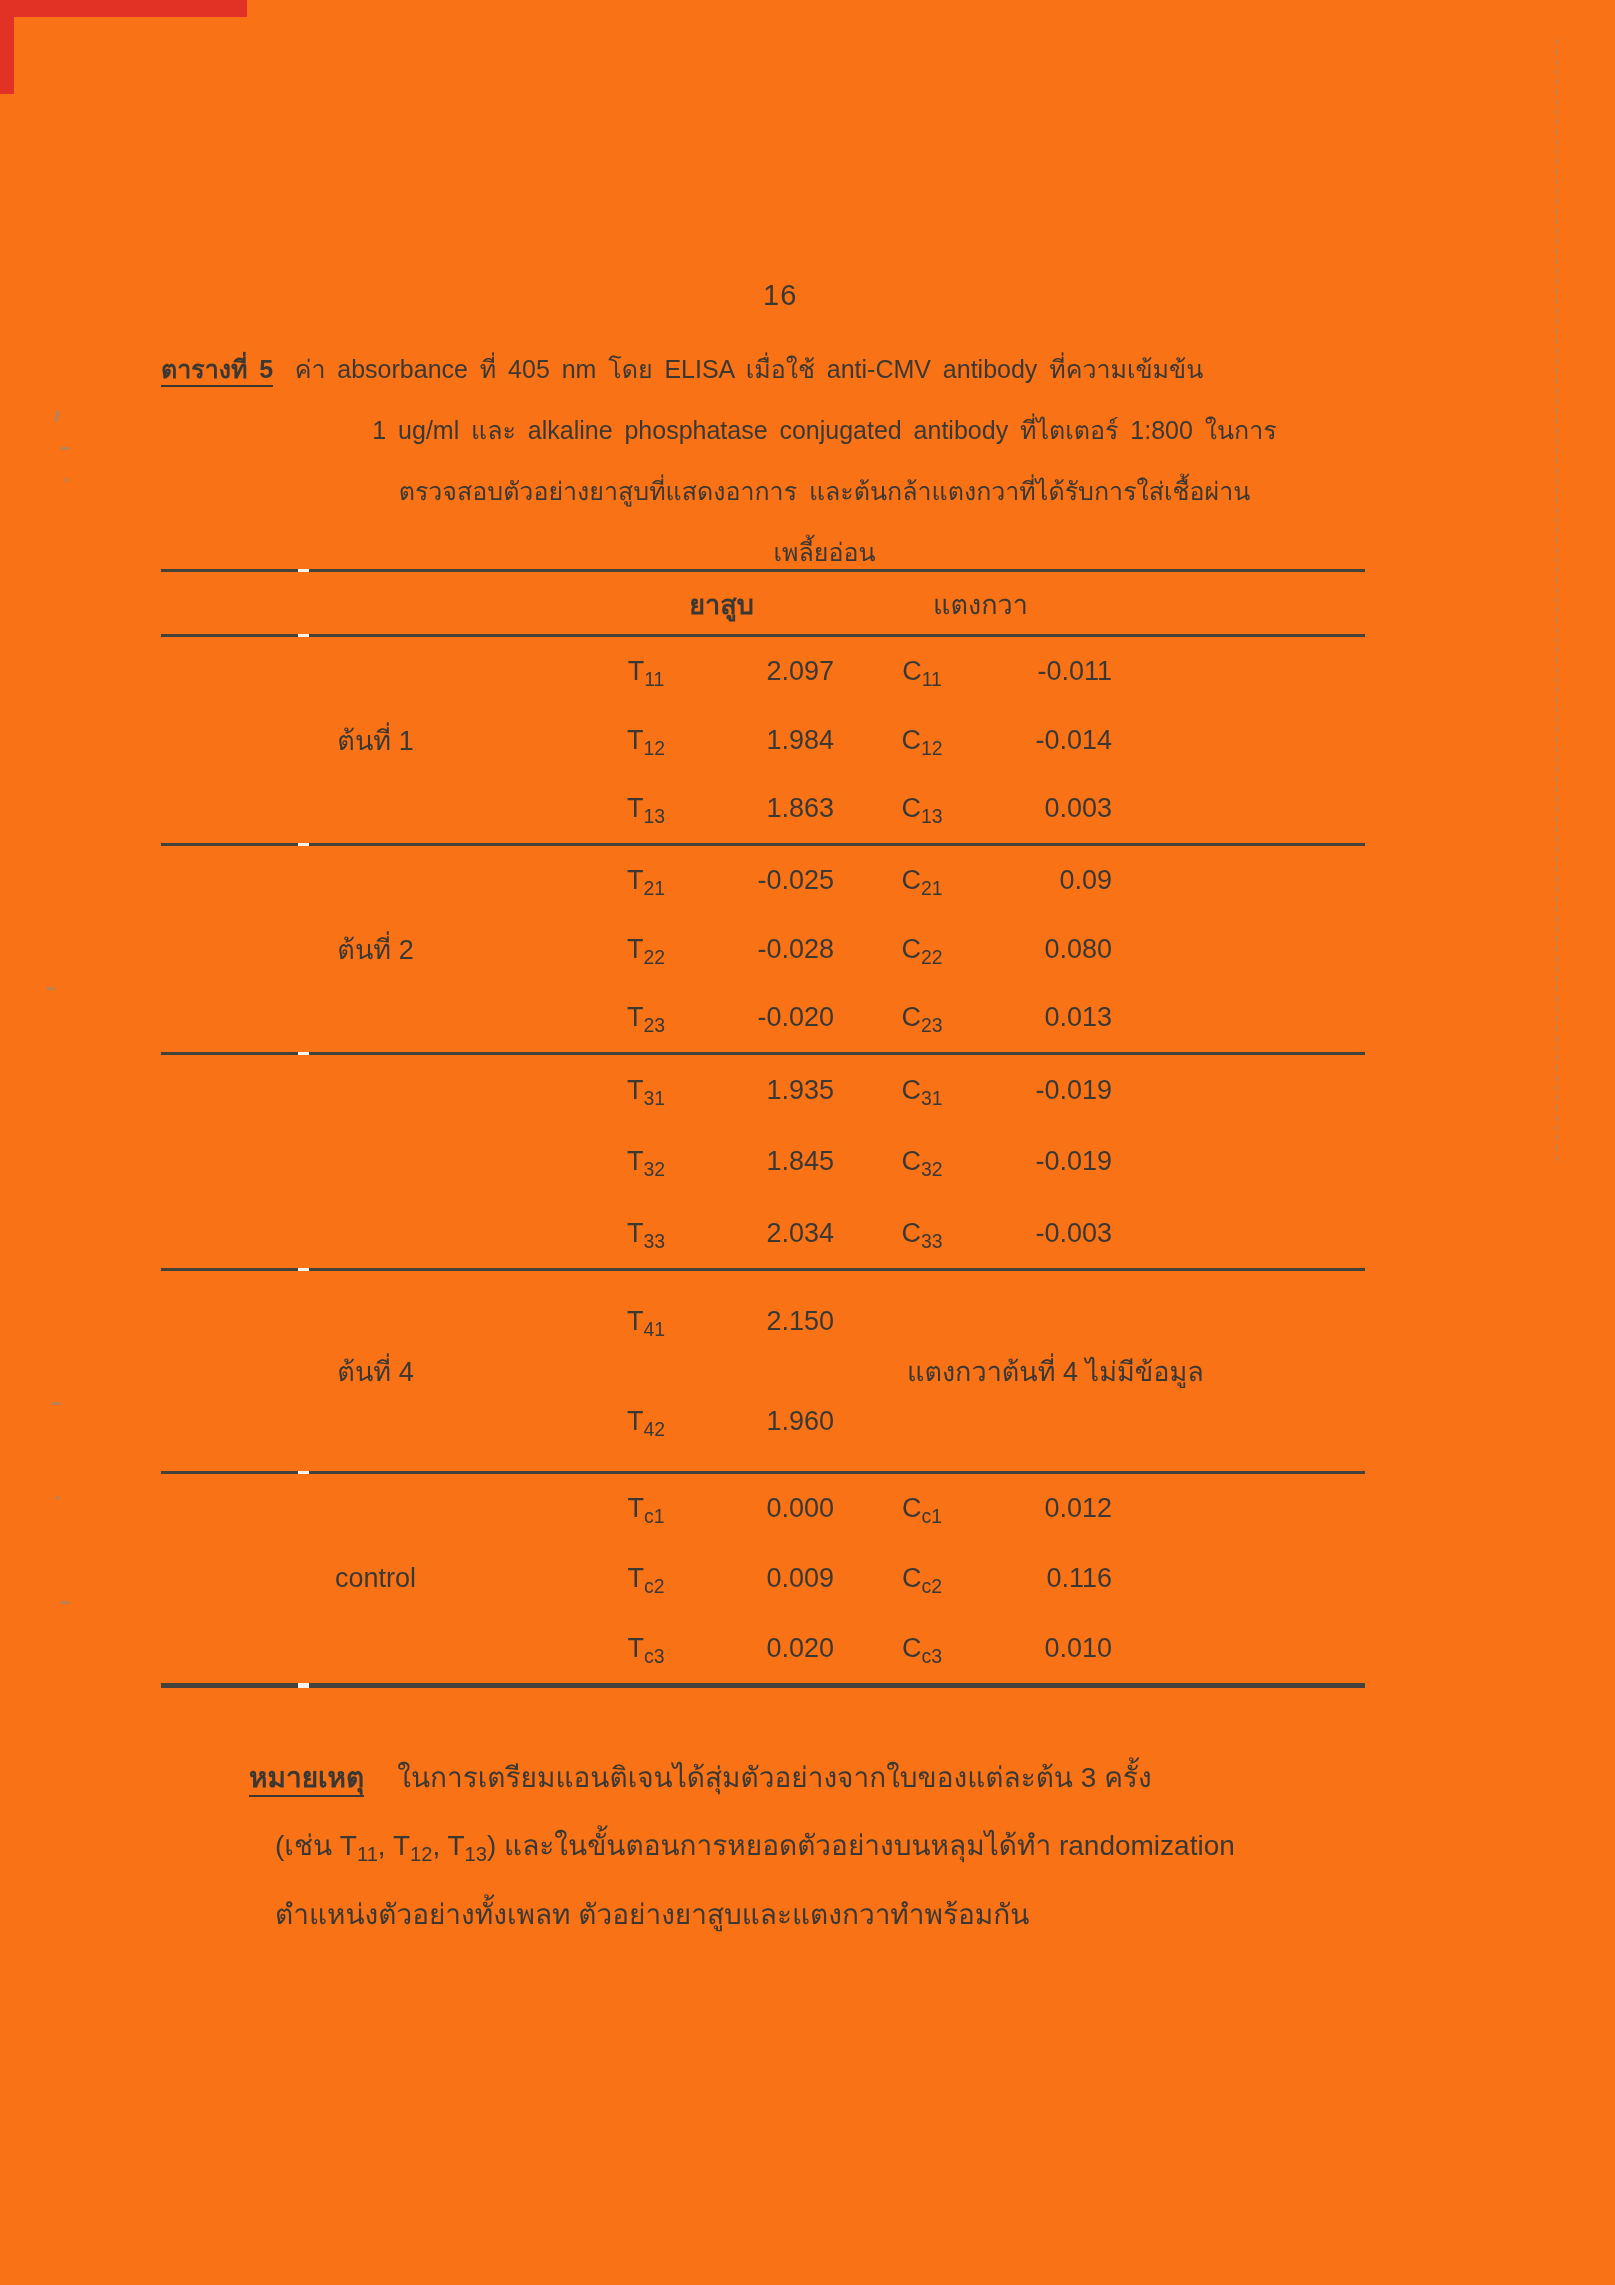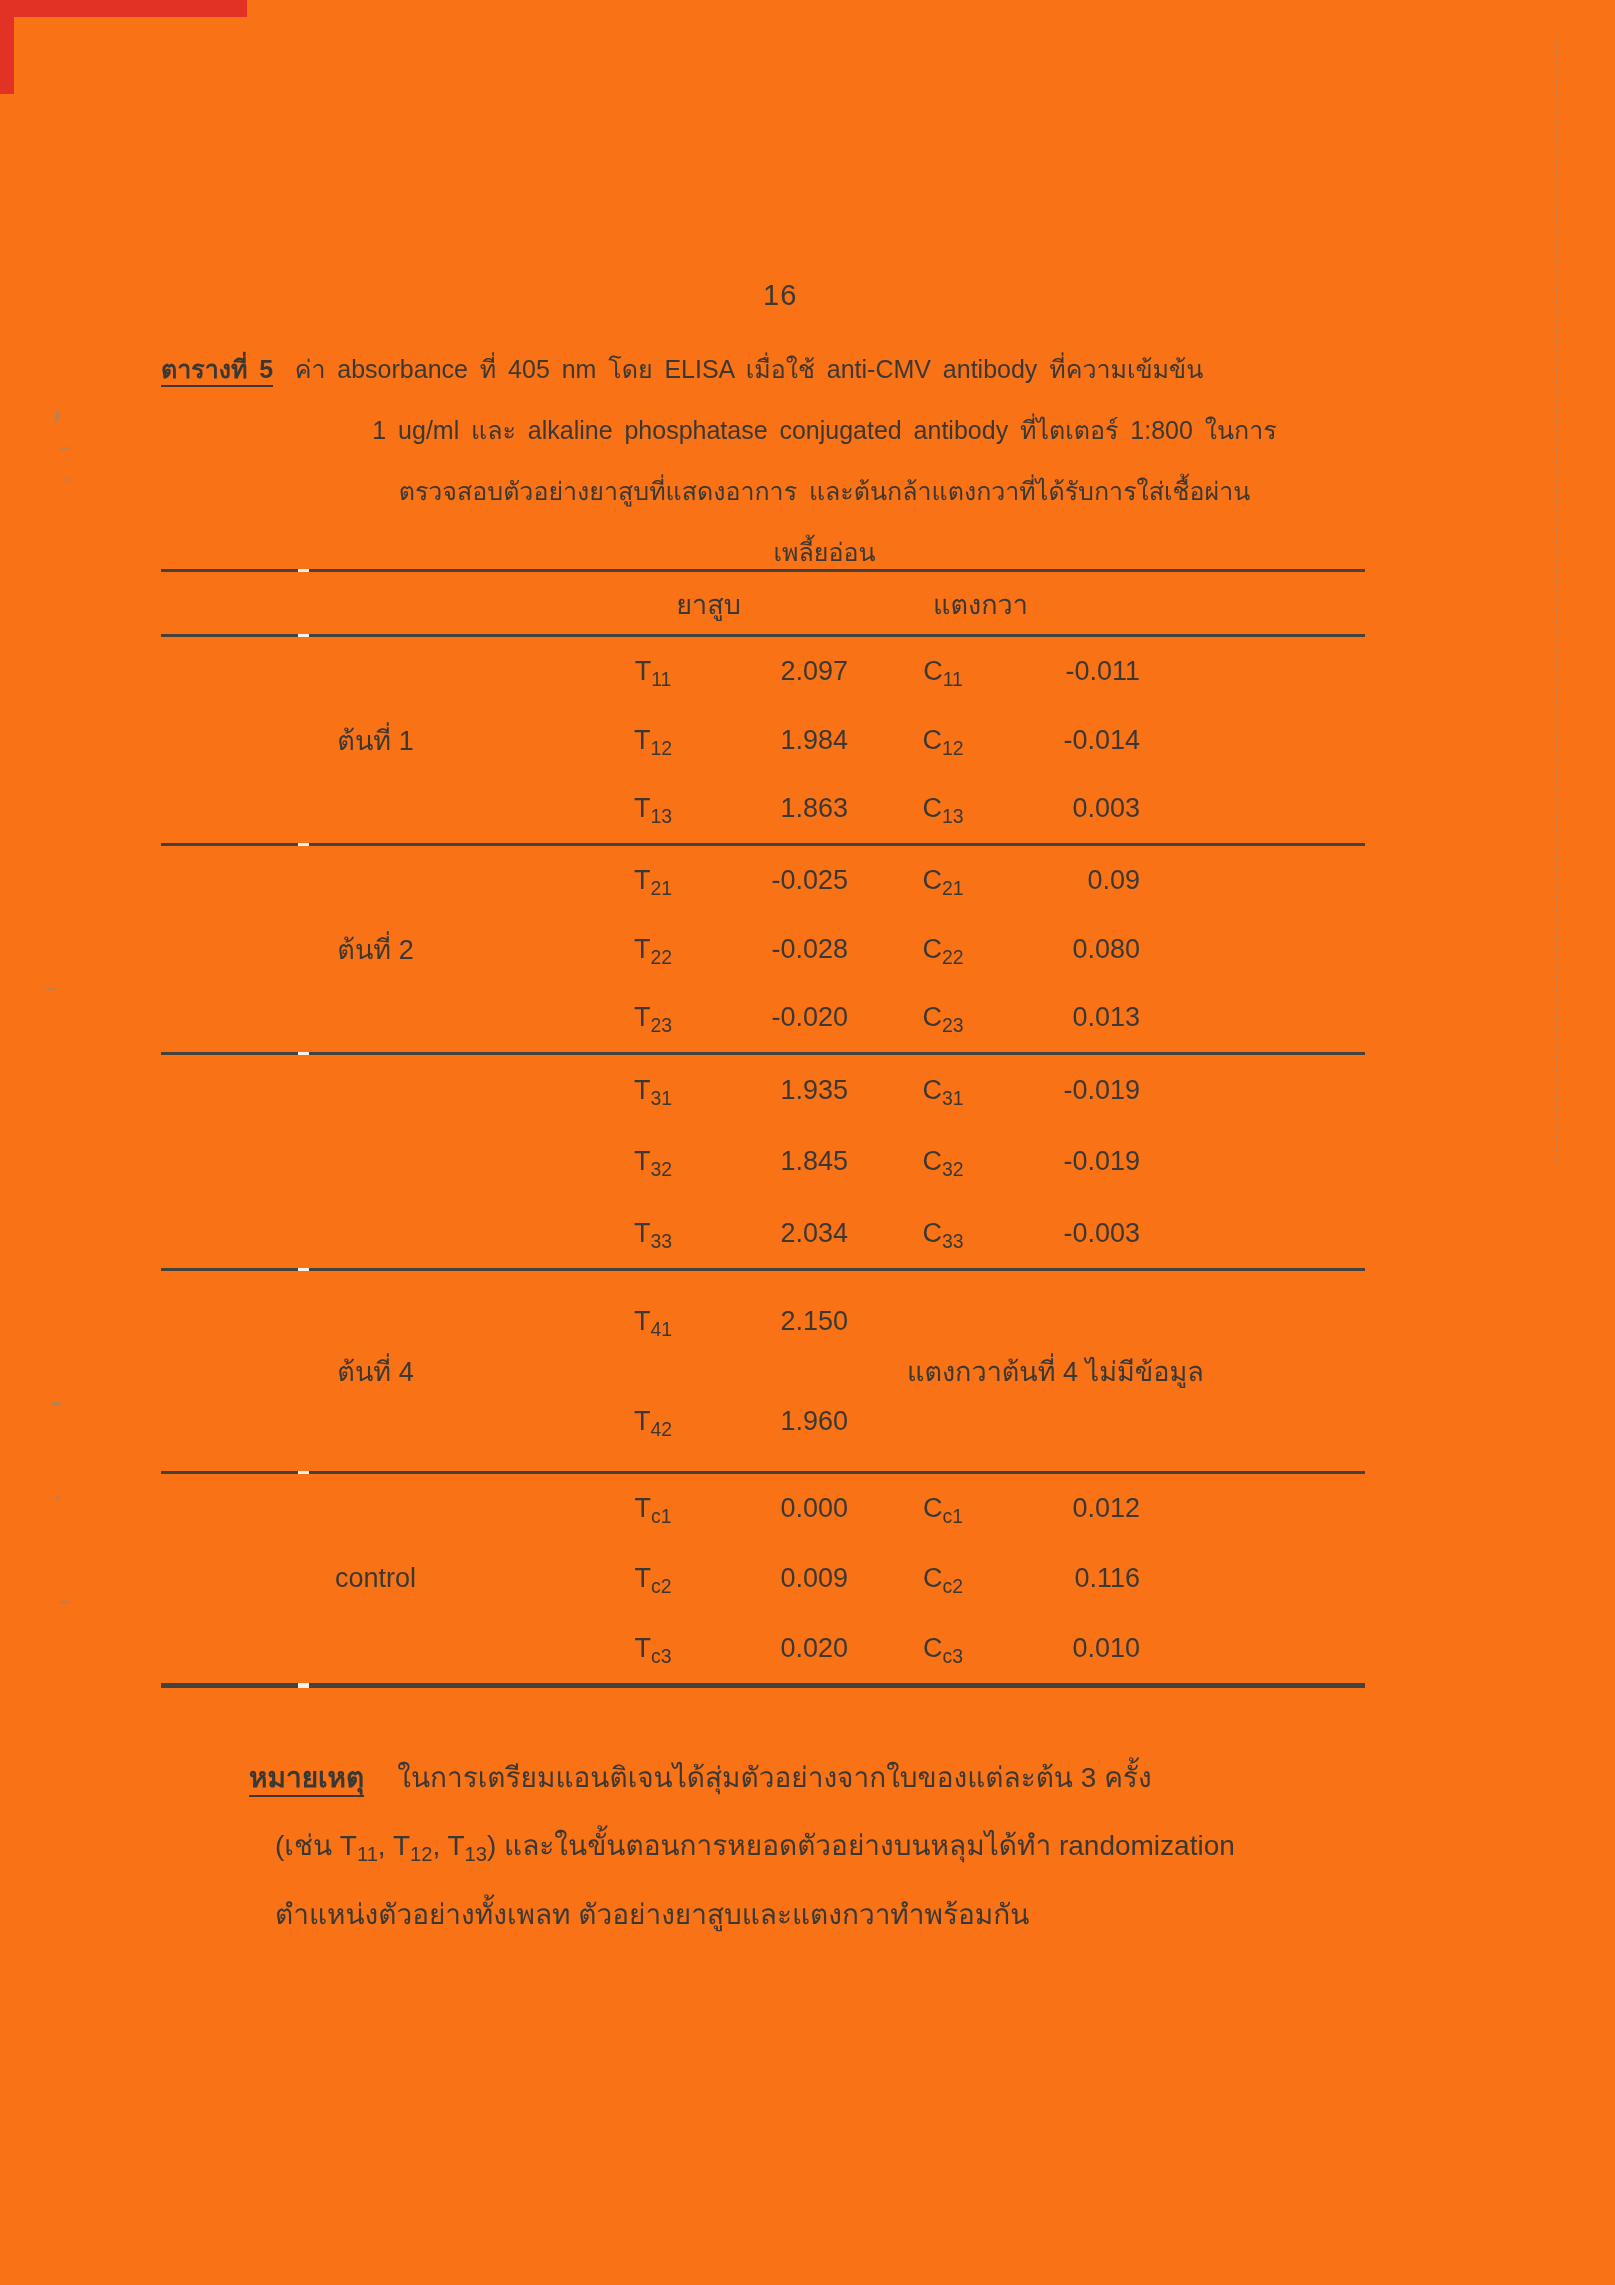--- a/index.html
+++ b/index.html
@@ -24,21 +24,21 @@
   .caption .cap-line{white-space:nowrap;}
   .caption .indent{padding-left:88px;text-align:center;}
   .cap-label{border-bottom:2.9px solid #3b3834;padding-bottom:2px;margin-right:21.5px;font-weight:bold;}
   
   .dtable{position:absolute;left:161px;top:569px;width:1204px;height:1118px;font-size:27px;}
   .rule{position:absolute;left:0;width:1204px;height:2.9px;background:#45423d;}
   .rule::after{content:"";position:absolute;left:137px;width:10.7px;top:0;bottom:0;background:#f4f1ea;}
   .rule.thick{height:4.9px;}
   .thead-label{position:absolute;width:195px;text-align:center;top:13.7px;}
   .group{position:absolute;left:0;width:1204px;display:flex;flex-direction:column;}
-  .grow{flex:1;display:grid;grid-template-columns:429px 112px 132px 176px 102px 1fr;align-items:center;gap:7px;}
+  .grow{flex:1;display:grid;grid-template-columns:429px 112px 132px 176px 102px 1fr;align-items:center;}
   .cell{white-space:nowrap;}
   .c2{grid-column:2;text-align:center;}
   .c3{grid-column:3;text-align:right;}
   .c4{grid-column:4;text-align:center;}
   .c5{grid-column:5;text-align:right;}
   .gl{position:absolute;left:0;top:0;height:100%;width:429px;display:flex;align-items:center;justify-content:center;}
   sub{font-size:0.72em;vertical-align:-0.3em;line-height:0;}
   .nodata{position:absolute;left:746px;top:50%;transform:translateY(-50%);white-space:nowrap;}
   
   .footnote{position:absolute;left:161px;top:1755px;width:1268px;font-size:28px;}
@@ -66,21 +66,21 @@
   <div class="caption">
     <div class="cap-line"><span class="cap-label">ตารางที่ 5</span><span>ค่า absorbance ที่ 405 nm โดย ELISA  เมื่อใช้ anti-CMV antibody  ที่ความเข้มข้น</span></div>
     <div class="cap-line indent">1 ug/ml และ alkaline phosphatase  conjugated antibody ที่ไตเตอร์ 1:800 ในการ</div>
     <div class="cap-line indent">ตรวจสอบตัวอย่างยาสูบที่แสดงอาการ และต้นกล้าแตงกวาที่ได้รับการใส่เชื้อผ่าน</div>
     <div class="cap-line indent">เพลี้ยอ่อน</div>
   </div>
 
   <div class="dtable">
 
     <div class="rule" style="top:0;"></div>
-    <span class="thead-label" style="left:450px;">ยาสูบ</span>
+    <span class="thead-label" style="left:463px;font-weight:bold;">ยาสูบ</span>
     <span class="thead-label" style="left:722px;">แตงกวา</span>
     <div class="rule" style="top:65px;"></div>
 
     <div class="group" style="top:68px;height:206px;">
       <div class="gl">ต้นที่ 1</div>
       <div class="grow">
         <div class="cell c2"><span>T</span><sub>11</sub></div>
         <div class="cell c3">2.097</div>
         <div class="cell c4"><span>C</span><sub>11</sub></div>
         <div class="cell c5">-0.011</div>

